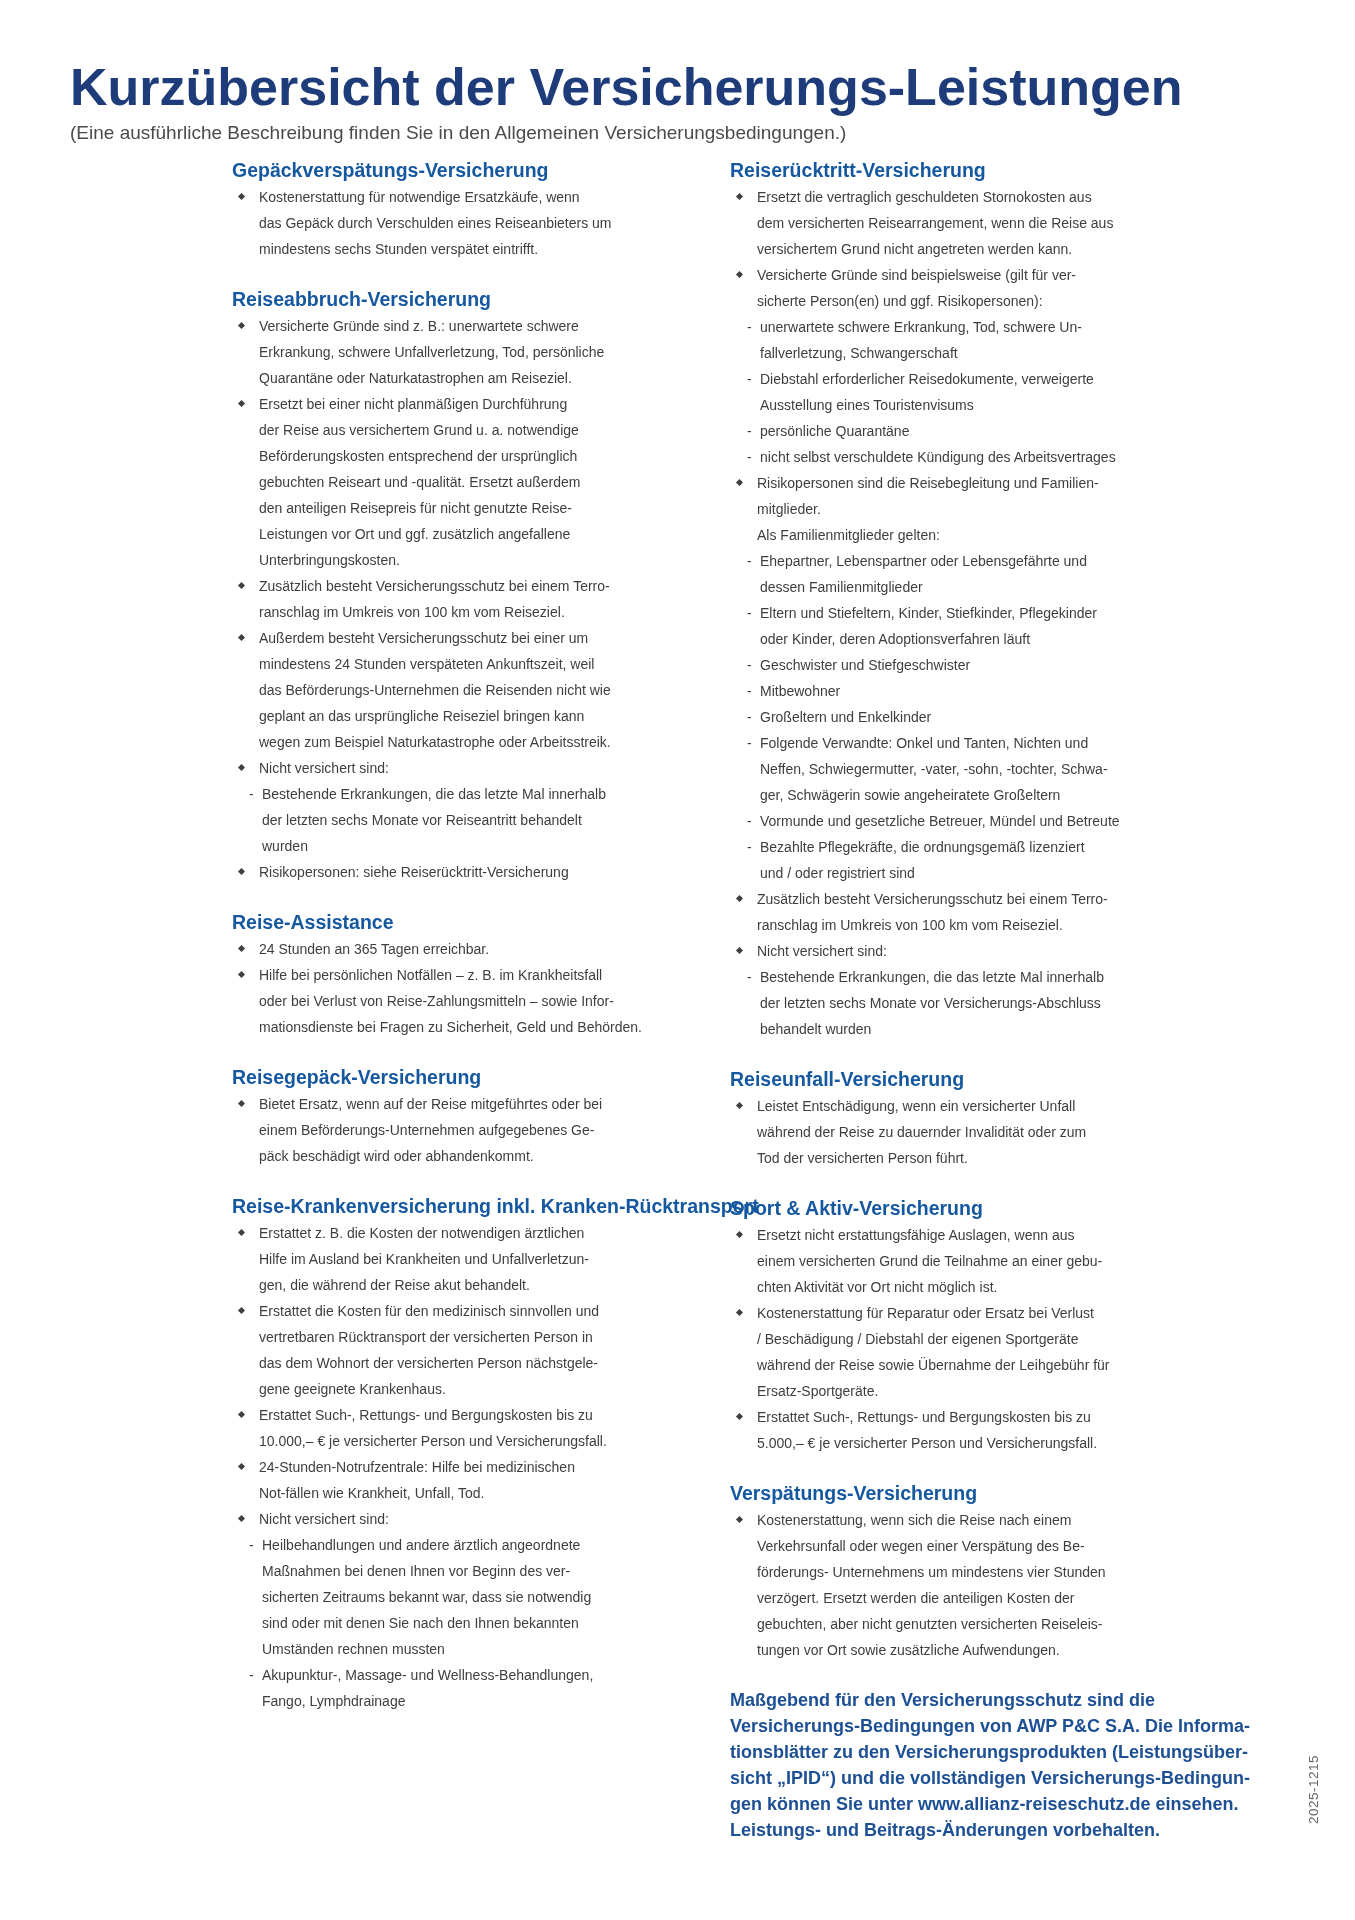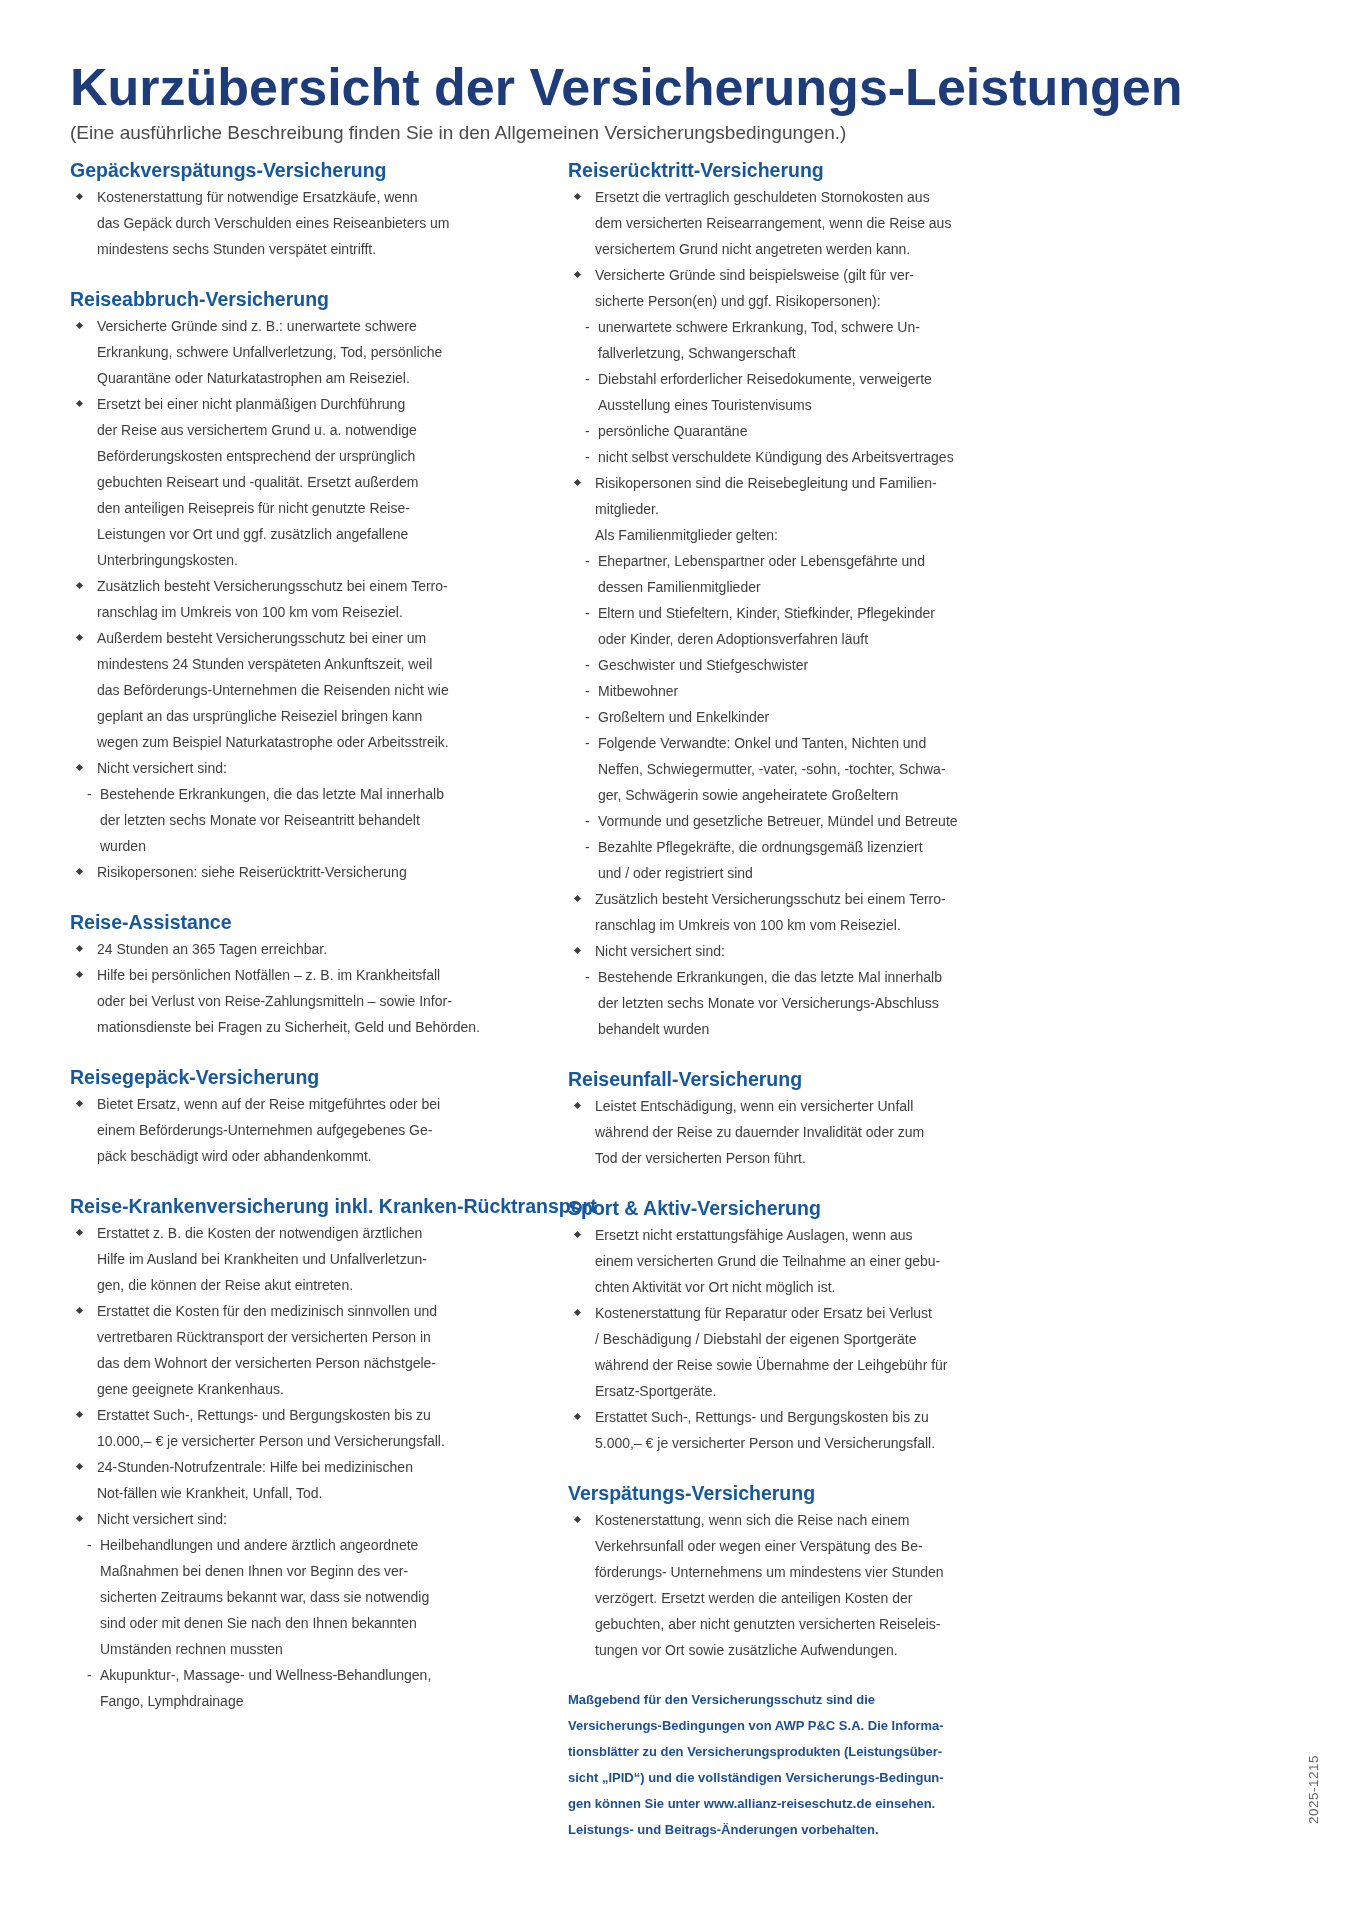--- a/index.html
+++ b/index.html
@@ -9,38 +9,38 @@
     color:#3e3e3e;position:relative;overflow:hidden;
   }
   .page{padding:62px 0 0 70px;}
   .doc-title{
     margin:0;font-size:52px;line-height:50px;font-weight:bold;
     color:#1e3b7a;letter-spacing:0;
   }
   .doc-subtitle{
     margin:9px 0 12px 0;font-size:19px;line-height:24px;color:#4b4b4b;
   }
-  .columns{display:flex;margin-top:7px;}
+  .columns{display:flex;margin-top:7px;justify-content:flex-end;}
   .col-left{width:488px;flex:0 0 488px;}
   .col-right{width:625px;flex:0 0 625px;margin-left:10px;}
   .section + .section{margin-top:24px;}
   .section-heading{
     margin:0 0 1px 0;font-size:19.5px;line-height:26px;font-weight:bold;
     color:#1558a0;white-space:nowrap;
   }
   .item{position:relative;padding-left:27px;font-size:14px;line-height:26px;}
   .item-text{white-space:pre-line;}
   .item.bullet > .marker{
     position:absolute;left:7px;top:10px;width:5px;height:5px;
     background:#3e3e3e;transform:rotate(45deg);
   }
   .item.dash{margin-left:17px;padding-left:13px;}
   .item.dash > .marker{position:absolute;left:0;top:0;color:#3e3e3e;}
   .footer-note{
-    margin:24px 0 0 0;font-size:13px;line-height:26px;font-weight:bold;
+    margin:24px 0 0 0;font-size:18px;line-height:26px;font-weight:bold;
     color:#1c4f93;white-space:pre-line;
   }
   .side-code{
     position:absolute;left:1272px;top:1782px;width:82px;text-align:center;
     transform:rotate(-90deg);transform-origin:center center;
     font-size:13.5px;color:#666666;letter-spacing:0.5px;
   }
 </style>
 </head>
 <body>
@@ -127,21 +127,21 @@
 einem Beförderungs-Unternehmen aufgegebenes Ge-
 päck beschädigt wird oder abhandenkommt.</div>
           </div>
         </section>
         <section class="section">
           <h2 class="section-heading">Reise-Krankenversicherung inkl. Kranken-Rücktransport</h2>
           <div class="item bullet">
             <span class="marker"></span>
             <div class="item-text">Erstattet z. B. die Kosten der notwendigen ärztlichen
 Hilfe im Ausland bei Krankheiten und Unfallverletzun-
-gen, die können der Reise akut eintreten.</div>
+gen, die während der Reise akut behandelt.</div>
           </div>
           <div class="item bullet">
             <span class="marker"></span>
             <div class="item-text">Erstattet die Kosten für den medizinisch sinnvollen und
 vertretbaren Rücktransport der versicherten Person in
 das dem Wohnort der versicherten Person nächstgele-
 gene geeignete Krankenhaus.</div>
           </div>
           <div class="item bullet">
             <span class="marker"></span>

